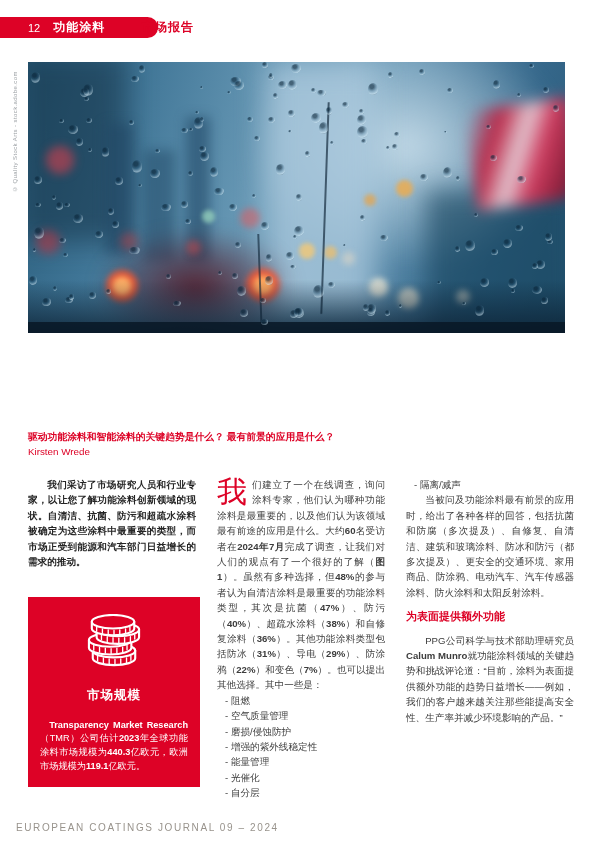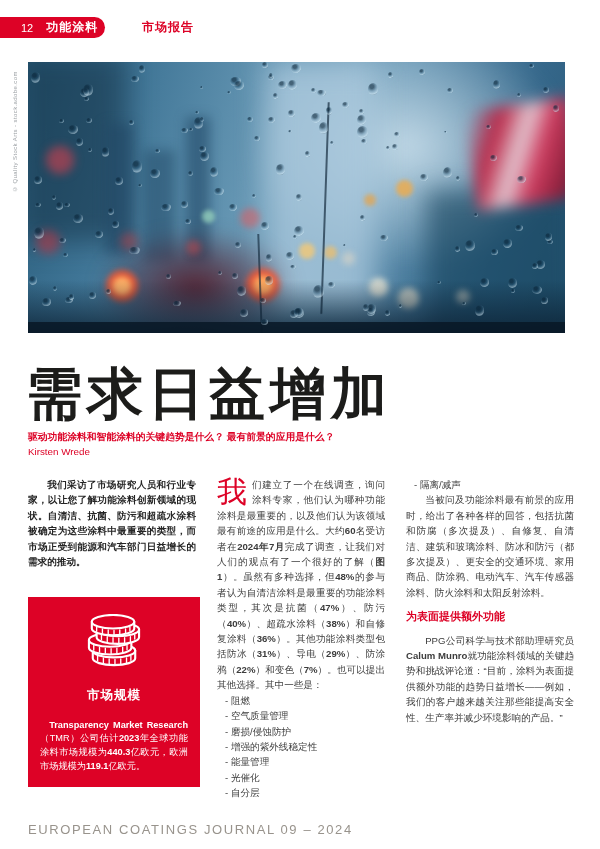--- a/index.html
+++ b/index.html
@@ -1,21 +1,21 @@
 <!DOCTYPE html>
 <html><head>
 <meta charset="utf-8">
 <style>
   html,body{margin:0;padding:0;background:#e8e8e8;}
   .page{position:relative;width:600px;height:849px;background:#ffffff;overflow:hidden;
         font-family:"Liberation Sans","DejaVu Sans",sans-serif;color:#3c3c3c;}
 
   
-  .kicker-bar{position:absolute;left:0;top:17px;width:105px;height:21px;background:var(--accent);
-              border-radius:0 11px 11px 0;display:flex;align-items:center;padding-left:21px;box-sizing:border-box;gap:13px;}
+  .kicker-bar{position:absolute;left:0;top:17px;width:158px;height:21px;background:var(--accent);
+              border-radius:0 11px 11px 0;display:flex;align-items:center;padding-left:28px;box-sizing:border-box;gap:13px;}
   .page-num{color:#fff;font-size:11px;}
   .section-label{color:#fff;font-size:12px;font-weight:bold;letter-spacing:1px;}
   .category-label{position:absolute;left:142px;top:17px;height:21px;line-height:21px;
                   color:var(--accent);font-size:12px;font-weight:bold;letter-spacing:1px;}
 
   
   .photo{position:absolute;left:28px;top:62px;width:537px;height:271px;overflow:hidden;
          background:linear-gradient(105deg,#2b5e7c 0%,#3f7596 18%,#6c9cb8 45%,#5d8fae 62%,#35678a 85%,#2a5a78 100%);}
   .photo *{position:absolute;pointer-events:none;}
   .ph-sky{left:218px;top:-40px;width:320px;height:250px;border-radius:50%;
@@ -79,21 +79,21 @@
   .subhead{margin:9px 0 8px 0;font-size:11px;font-weight:bold;color:var(--accent);text-align:left;}
 
   
   .infobox{margin-top:28px;width:172px;height:190px;box-sizing:border-box;background:var(--accent);
            color:#fff;text-align:center;padding:15px 12px 0 12px;}
   .infobox svg{display:block;margin:2px auto 0 auto;}
   .infobox h3{margin:20px 0 0 0;font-size:12.5px;font-weight:bold;letter-spacing:1px;}
   .infobox p{margin:15px 0 0 0;font-size:9.2px;line-height:13.6px;text-align:justify;text-indent:1em;}
 
   
-  .footer{position:absolute;left:28px;top:822px;font-size:13px;color:#98938c;letter-spacing:1.6px;}
+  .footer{position:absolute;left:16px;top:822px;font-size:10px;color:#98938c;letter-spacing:1.6px;}
 </style>
 </head>
 <body>
 
 <div class="page" style="--accent:#dd0226">
 
   <div class="kicker-bar">
     <span class="page-num">12</span>
     <span class="section-label">功能涂料</span>
   </div>
@@ -277,21 +277,20 @@
         <i style="left: 333.2px; top: 76.5px; width: 6.3px; height: 5.5px;"></i>
         <i style="left: 241.4px; top: 11.1px; width: 3.7px; height: 4.6px;"></i>
         <i style="left: 204px; top: 210.8px; width: 5.6px; height: 6.5px;"></i>
         <i style="left: 5.6px; top: 114.1px; width: 8.1px; height: 8.3px;"></i>
         <i style="left: 259.8px; top: 48.1px; width: 7.6px; height: 6.7px;"></i>
         <i style="left: 40.8px; top: 232px; width: 5.6px; height: 5.8px;"></i>
       </span>
   </div>
   <div class="credit">© Quality Stock Arts - stock.adobe.com</div>
 
-  <h1 class="title">需求日益增加</h1>
   <p class="standfirst">驱动功能涂料和智能涂料的关键趋势是什么？ 最有前景的应用是什么？</p>
   <p class="author">Kirsten Wrede</p>
 
   <section class="columns">
 
     <div class="col">
       <p class="intro">我们采访了市场研究人员和行业专家，以让您了解功能涂料创新领域的现状。自清洁、抗菌、防污和超疏水涂料被确定为这些涂料中最重要的类型，而市场正受到能源和汽车部门日益增长的需求的推动。</p>
 
       <aside class="infobox">
         <svg width="62" height="54" viewBox="0 0 64 56" fill="none" stroke="#ffffff" stroke-width="2.2" stroke-linecap="round">

